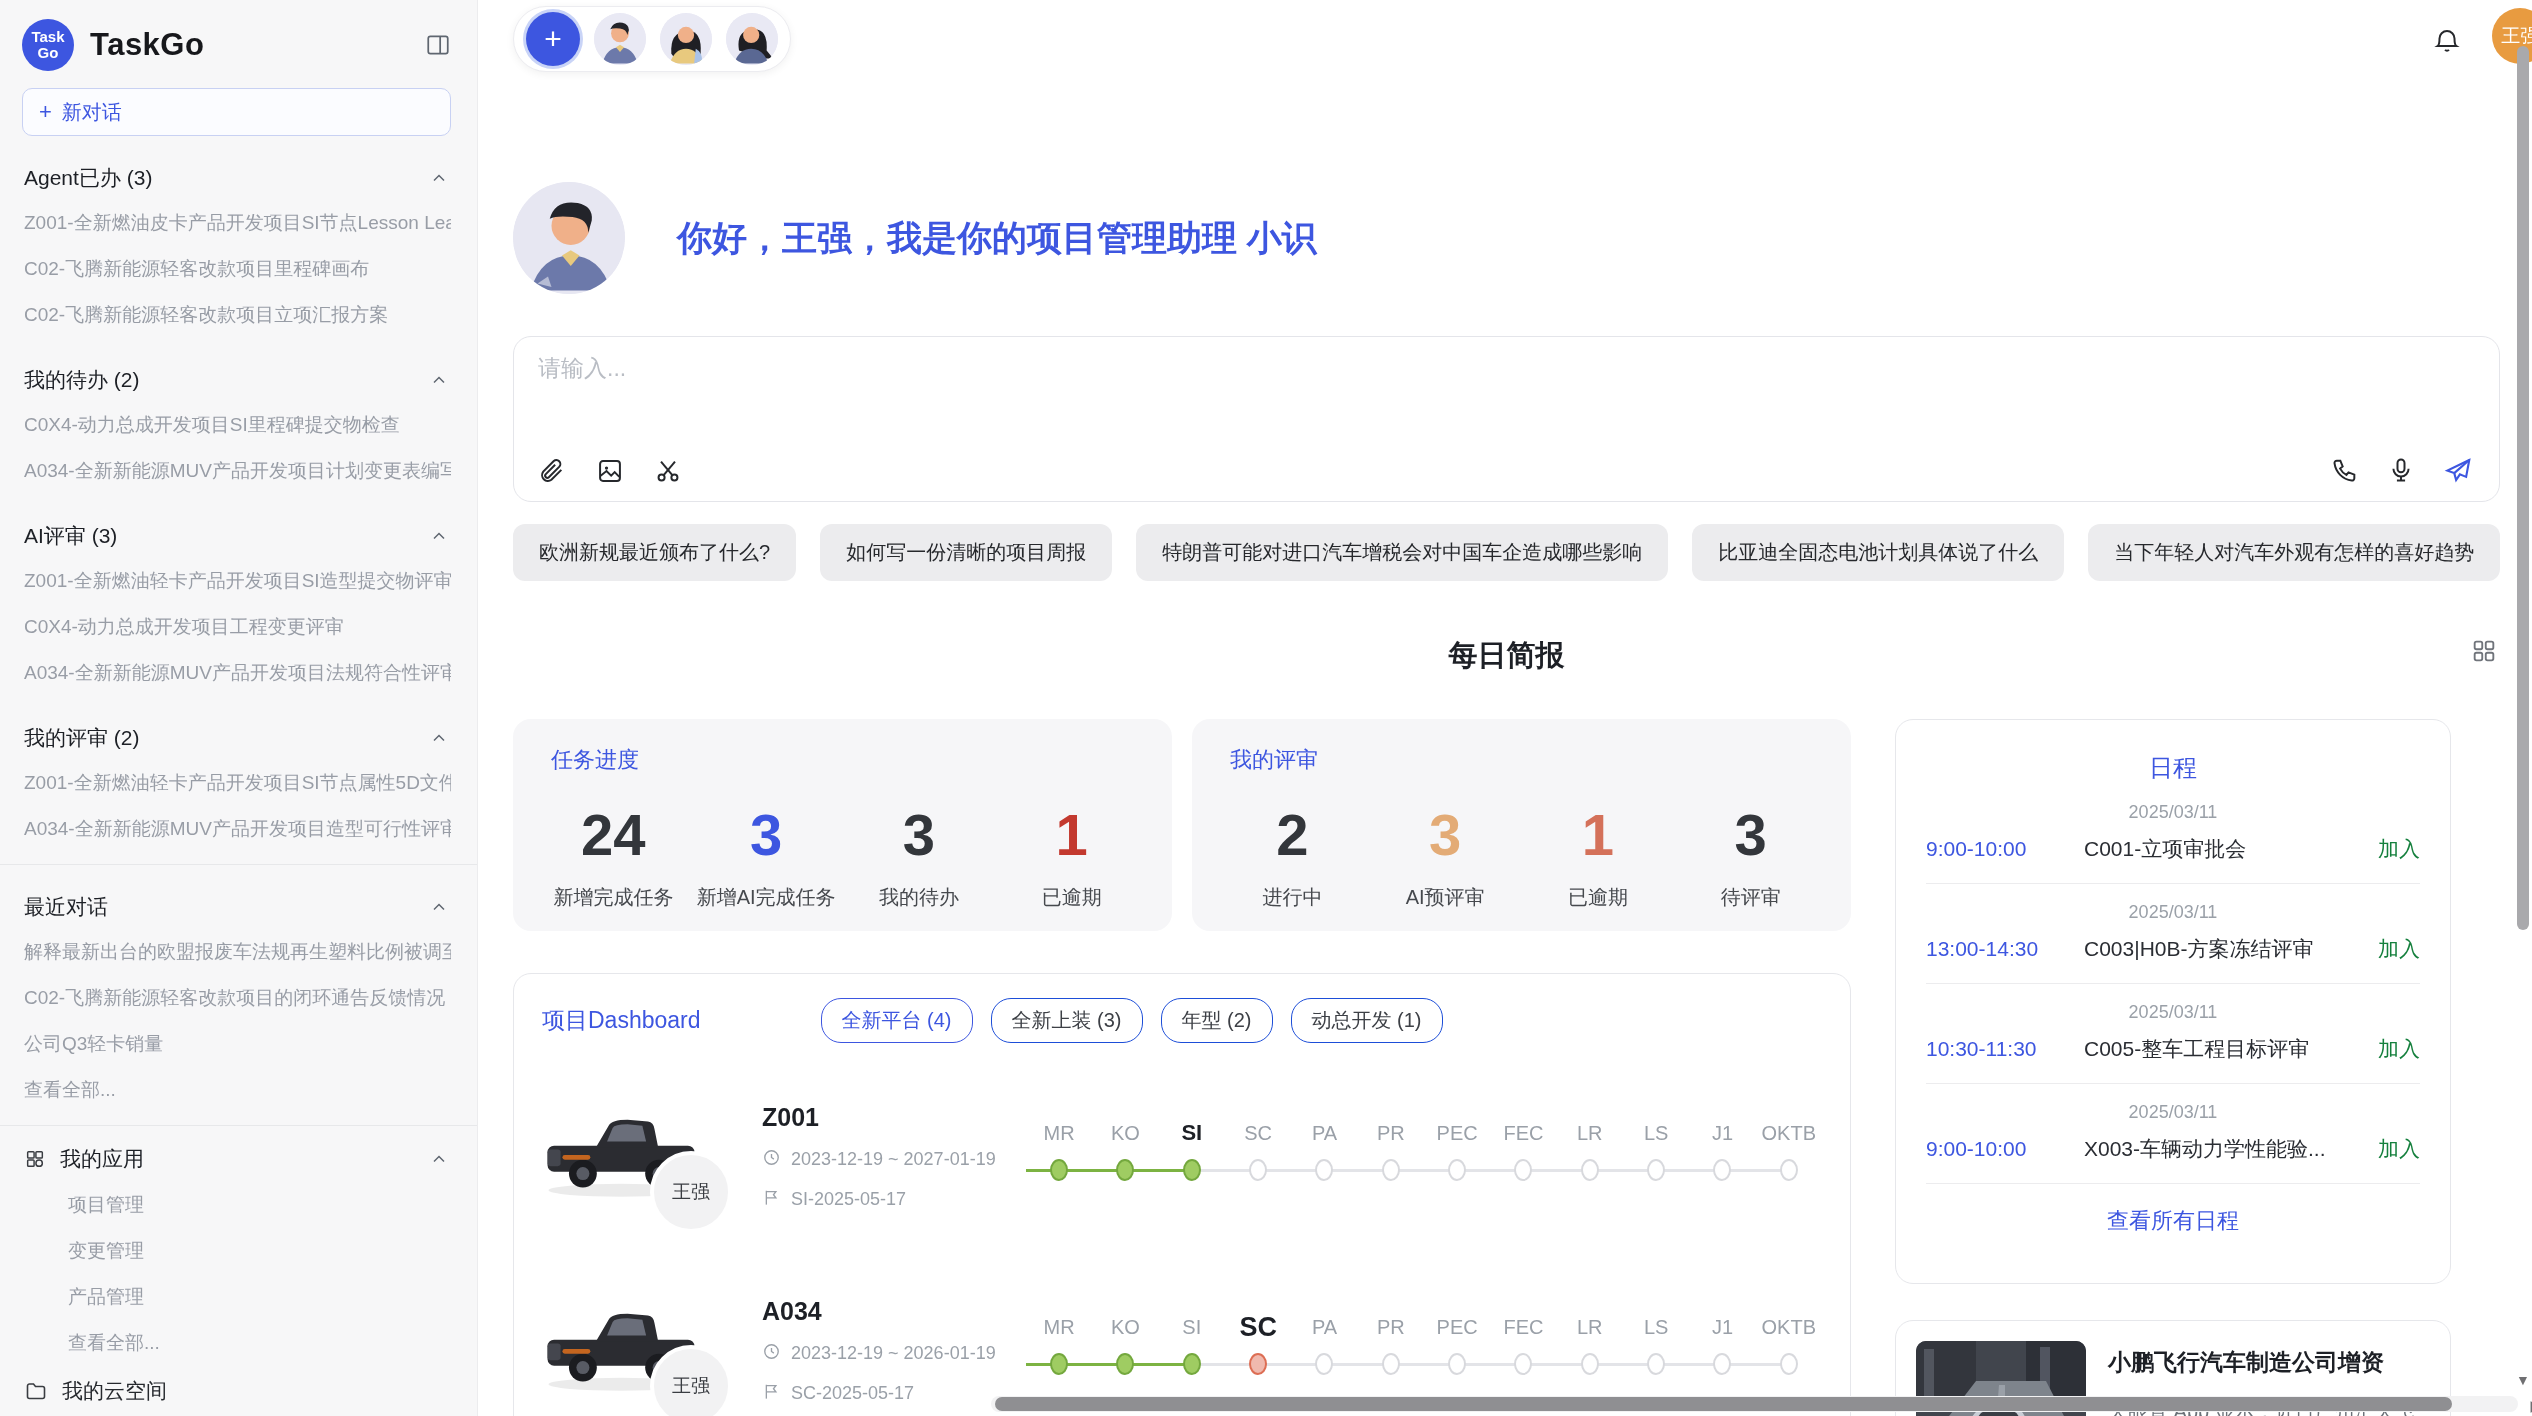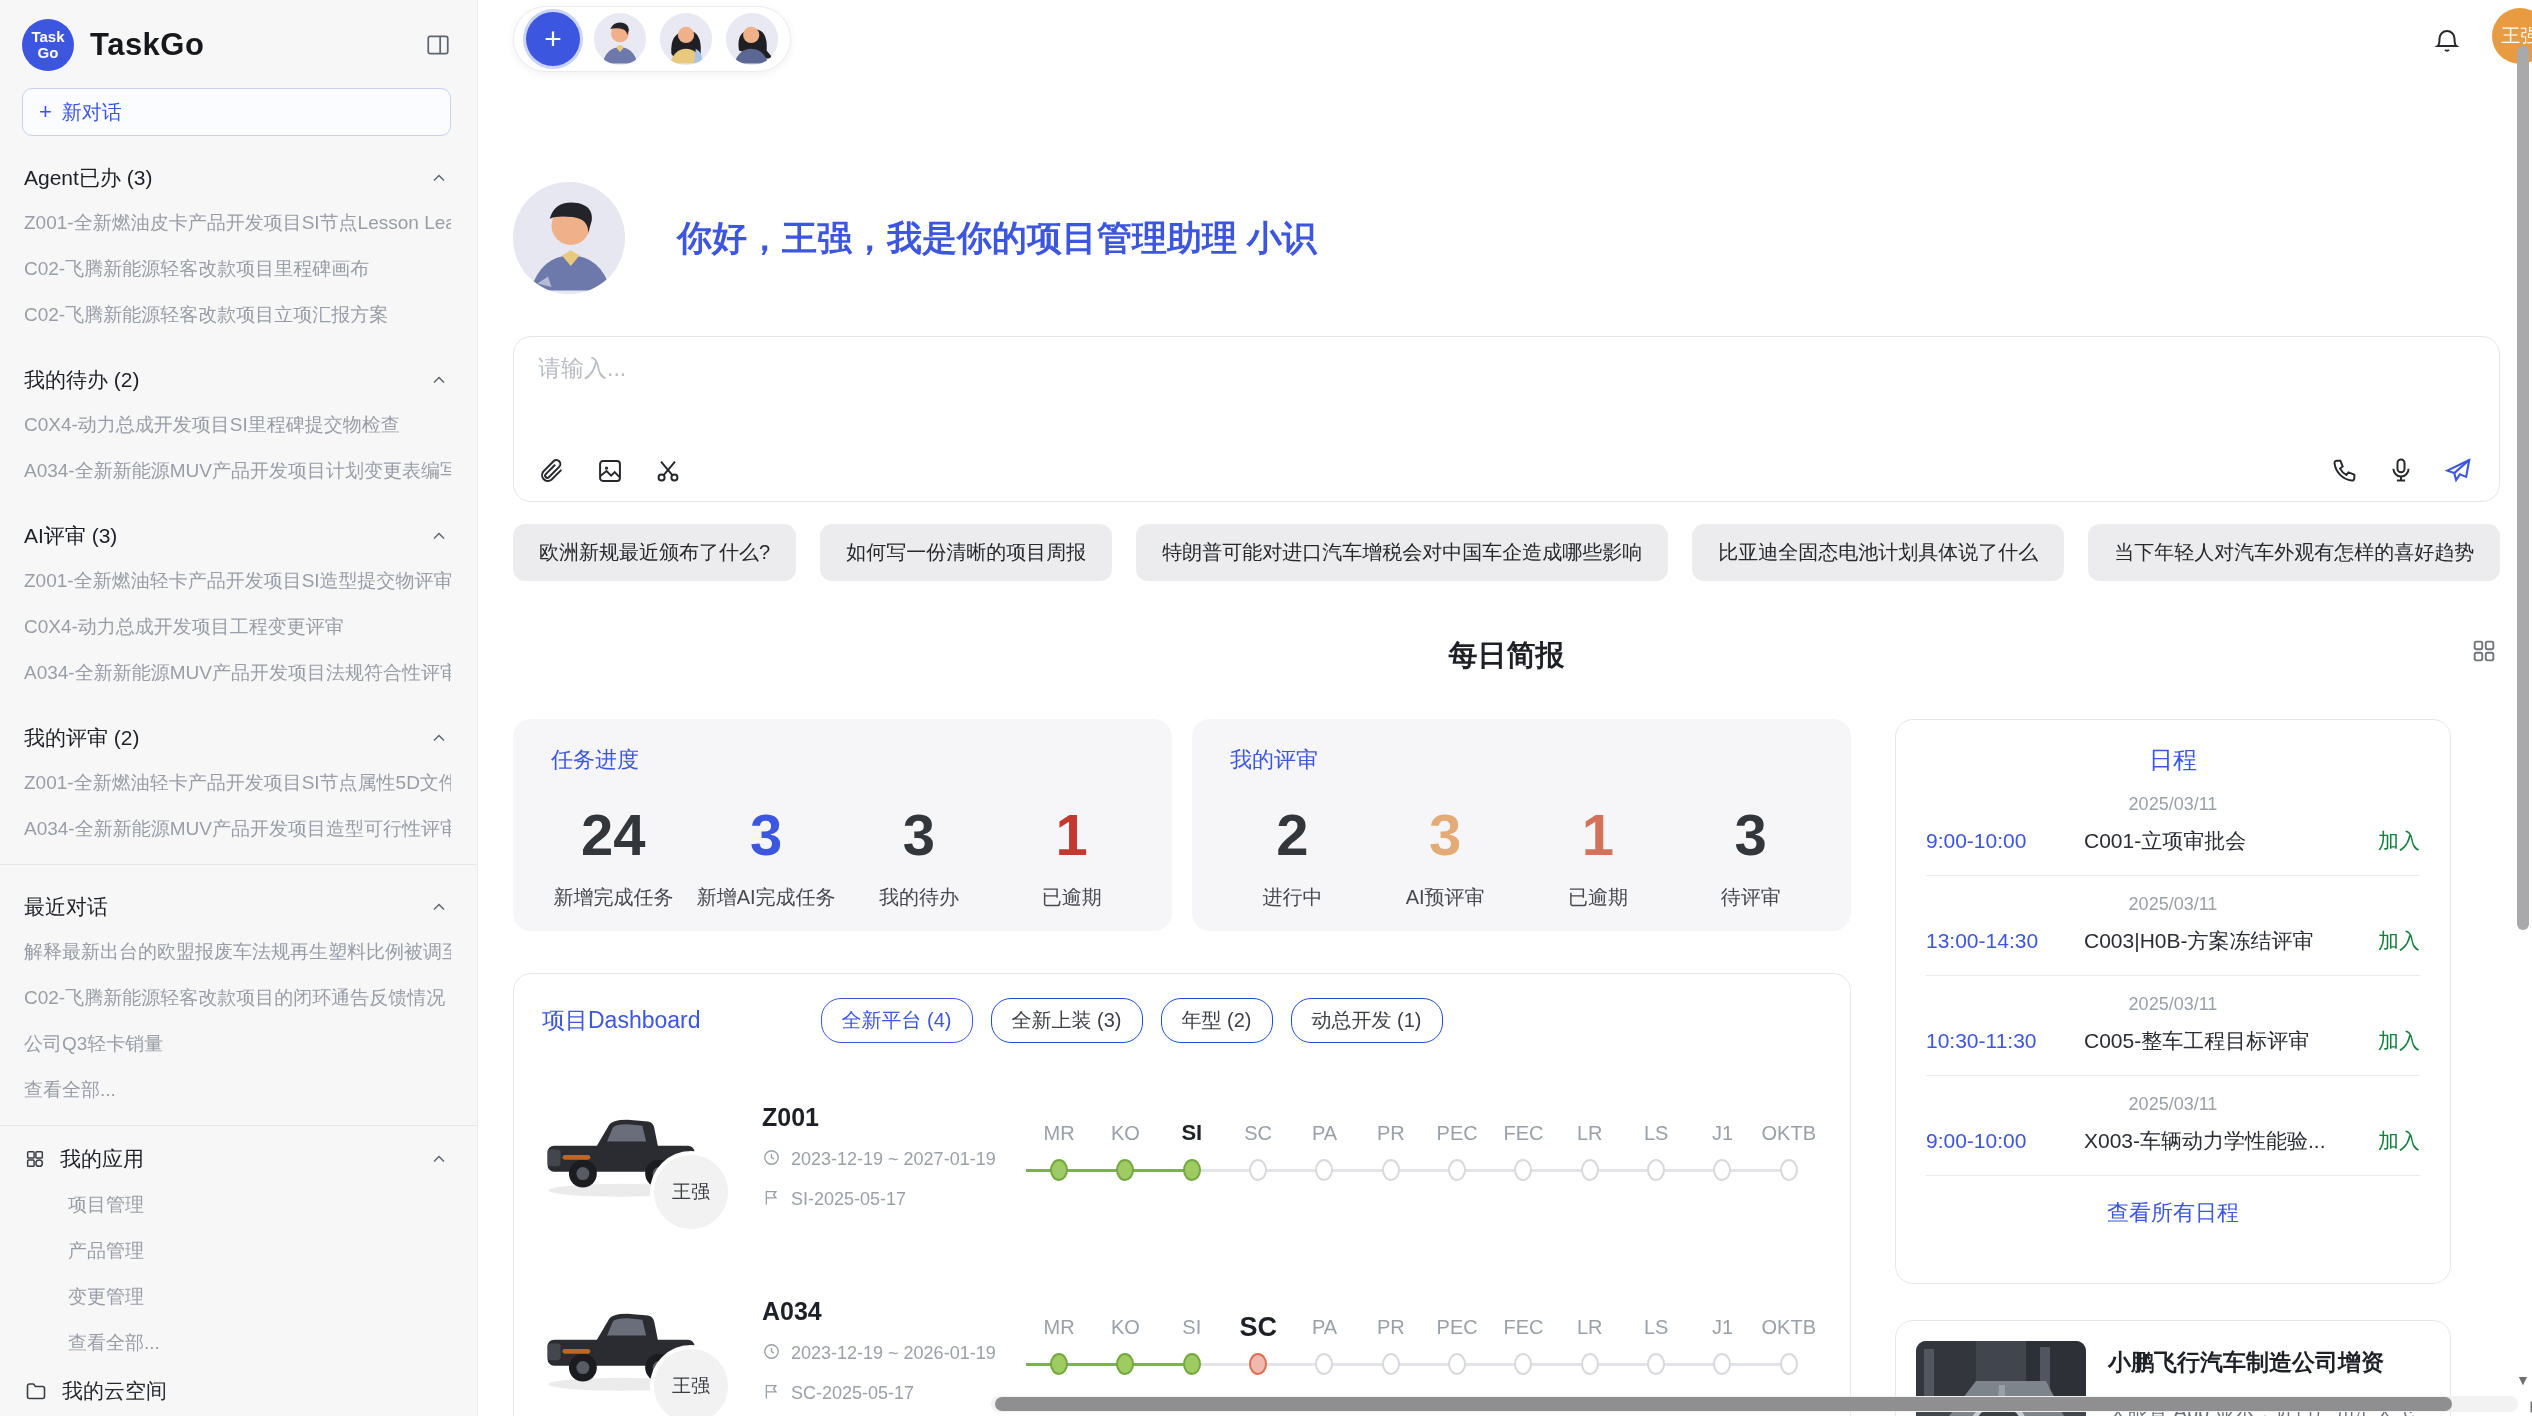--- a/index.html
+++ b/index.html
@@ -85,21 +85,21 @@
   .ms-label.active.big{font-size:27px;}
   .ms-node-row{position:relative;height:40px;}
   .ln{position:absolute;top:50%;height:3px;margin-top:-1.5px;}
   .ln.l{left:0;right:50%;} .ln.r{left:50%;right:0;}
   .green-bg{background:#7cb342;} .gray-bg{background:#e3e4e8;} .none-bg{background:transparent;}
   .ms-dot{position:absolute;left:50%;top:50%;width:18px;height:22px;margin:-11px 0 0 -9px;border-radius:50%;background:#fff;border:2px solid #d8d9dd;box-sizing:border-box;}
   .ms-dot.done{background:#9fcc62;border-color:#74a83e;}
   .ms-dot.alert{background:#f0b9ae;border-color:#dd6e54;}
 
   .sched-card{border:1px solid #e6e7eb;border-radius:18px;box-sizing:border-box;padding:24px 30px 20px;height:565px;background:#fff;}
-  .sched-title{text-align:center;font-size:24px;color:#3d56e0;margin-top:0;}
+  .sched-title{text-align:center;font-size:24px;color:#3d56e0;margin-top:8px;}
   .sched-item{padding:18px 0 20px;border-bottom:1px solid #ececee;}
   .sched-date{font-size:18px;color:#9aa0a8;text-align:center;}
   .sched-line{display:flex;align-items:center;margin-top:12px;}
   .sched-time{font-size:21px;color:#3d56e0;width:158px;flex:none;}
   .sched-name{font-size:21px;color:#2a2d33;flex:1;white-space:nowrap;overflow:hidden;}
   .sched-join{font-size:21px;color:#15803d;cursor:pointer;flex:none;margin-left:24px;}
   .sched-footer{text-align:center;font-size:22px;color:#3d56e0;margin-top:22px;cursor:pointer;}
 
   .news-card{margin-top:36px;border:1px solid #e6e7eb;border-radius:18px;box-sizing:border-box;padding:20px;height:170px;display:flex;gap:22px;background:#fff;}
   .news-img{width:170px;height:118px;border-radius:10px;overflow:hidden;flex:none;}
@@ -225,22 +225,22 @@
           </span>
         <span>我的应用</span>
         <span class="chev">
             <svg width="20" height="20" viewBox="0 0 24 24" fill="none" stroke="currentColor" stroke-width="1.8">
               <polyline points="6,15 12,9 18,15"></polyline>
             </svg>
           </span>
       </div>
       <div id="sb-apps">
           <div class="sb-subitem">项目管理</div>
+          <div class="sb-subitem">变更管理</div>
           <div class="sb-subitem">产品管理</div>
-          <div class="sb-subitem">变更管理</div>
           <div class="sb-subitem">查看全部...</div>
         </div>
     </div>
 
     <div id="sb-links">
         <div class="sb-link">
           <span class="ic">
             <svg width="24" height="24" viewBox="0 0 24 24" fill="none" stroke="currentColor" stroke-width="1.6">
               <path d="M3.5 7 a2 2 0 0 1 2 -2 h4 l2 2.5 h7 a2 2 0 0 1 2 2 v8 a2 2 0 0 1 -2 2 h-13 a2 2 0 0 1 -2 -2z"></path>
             </svg>

